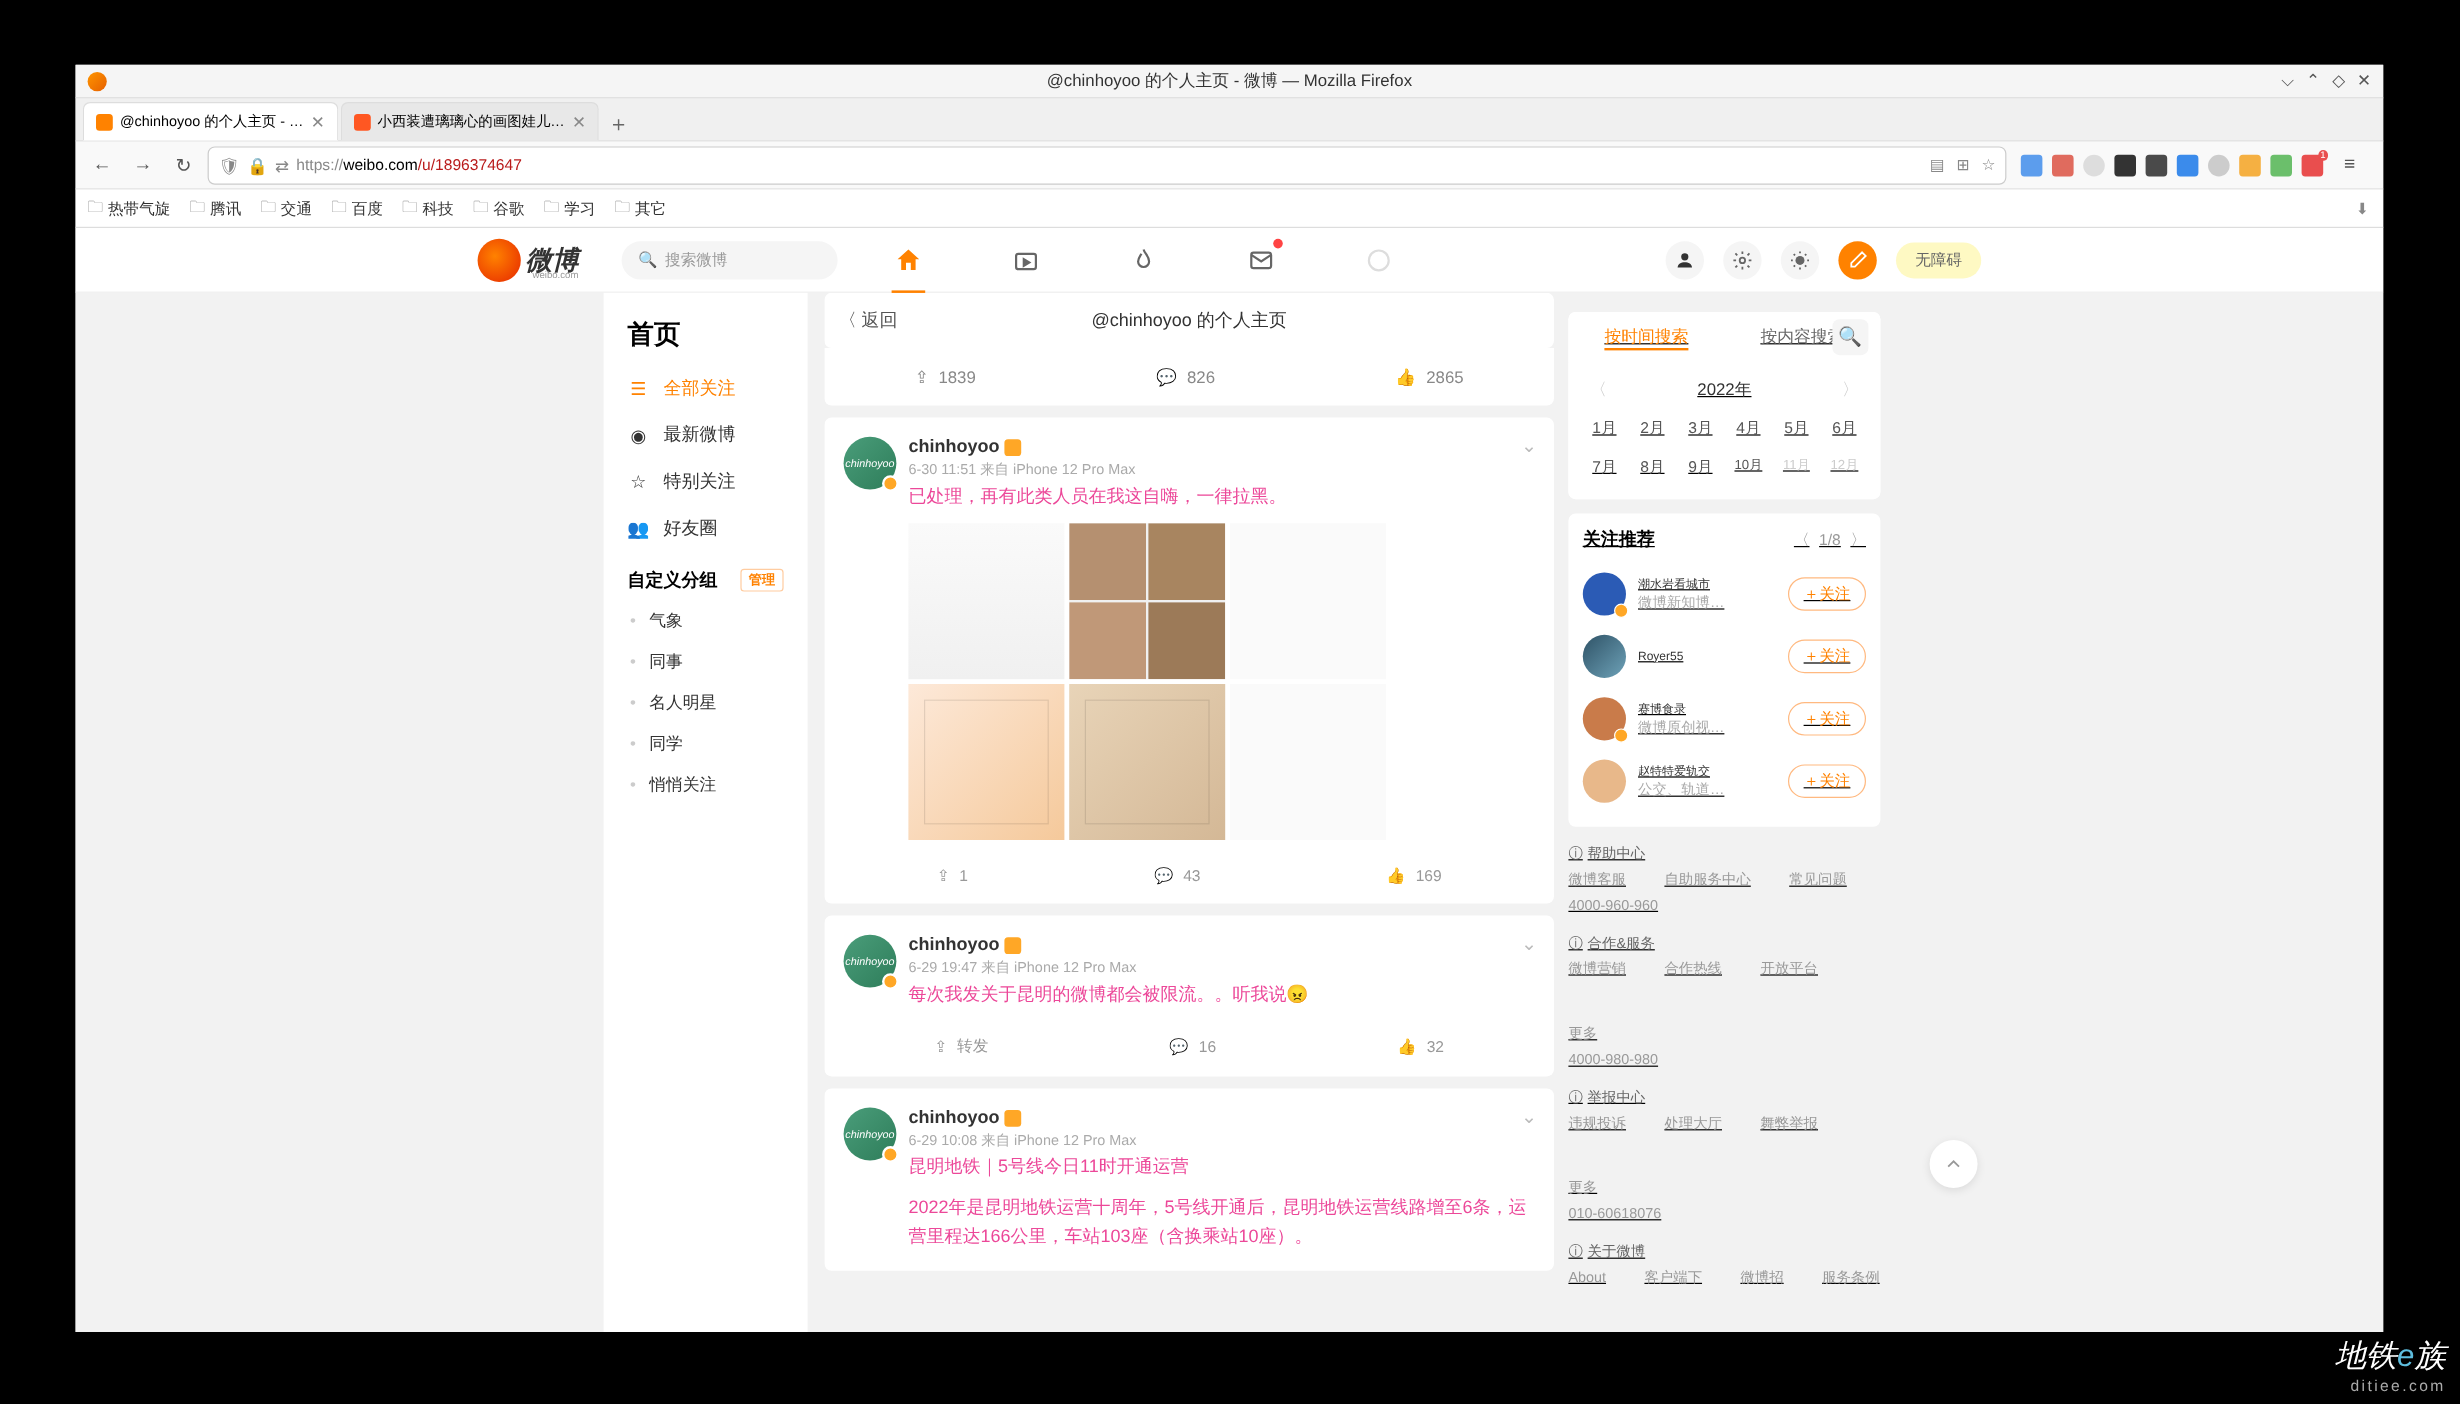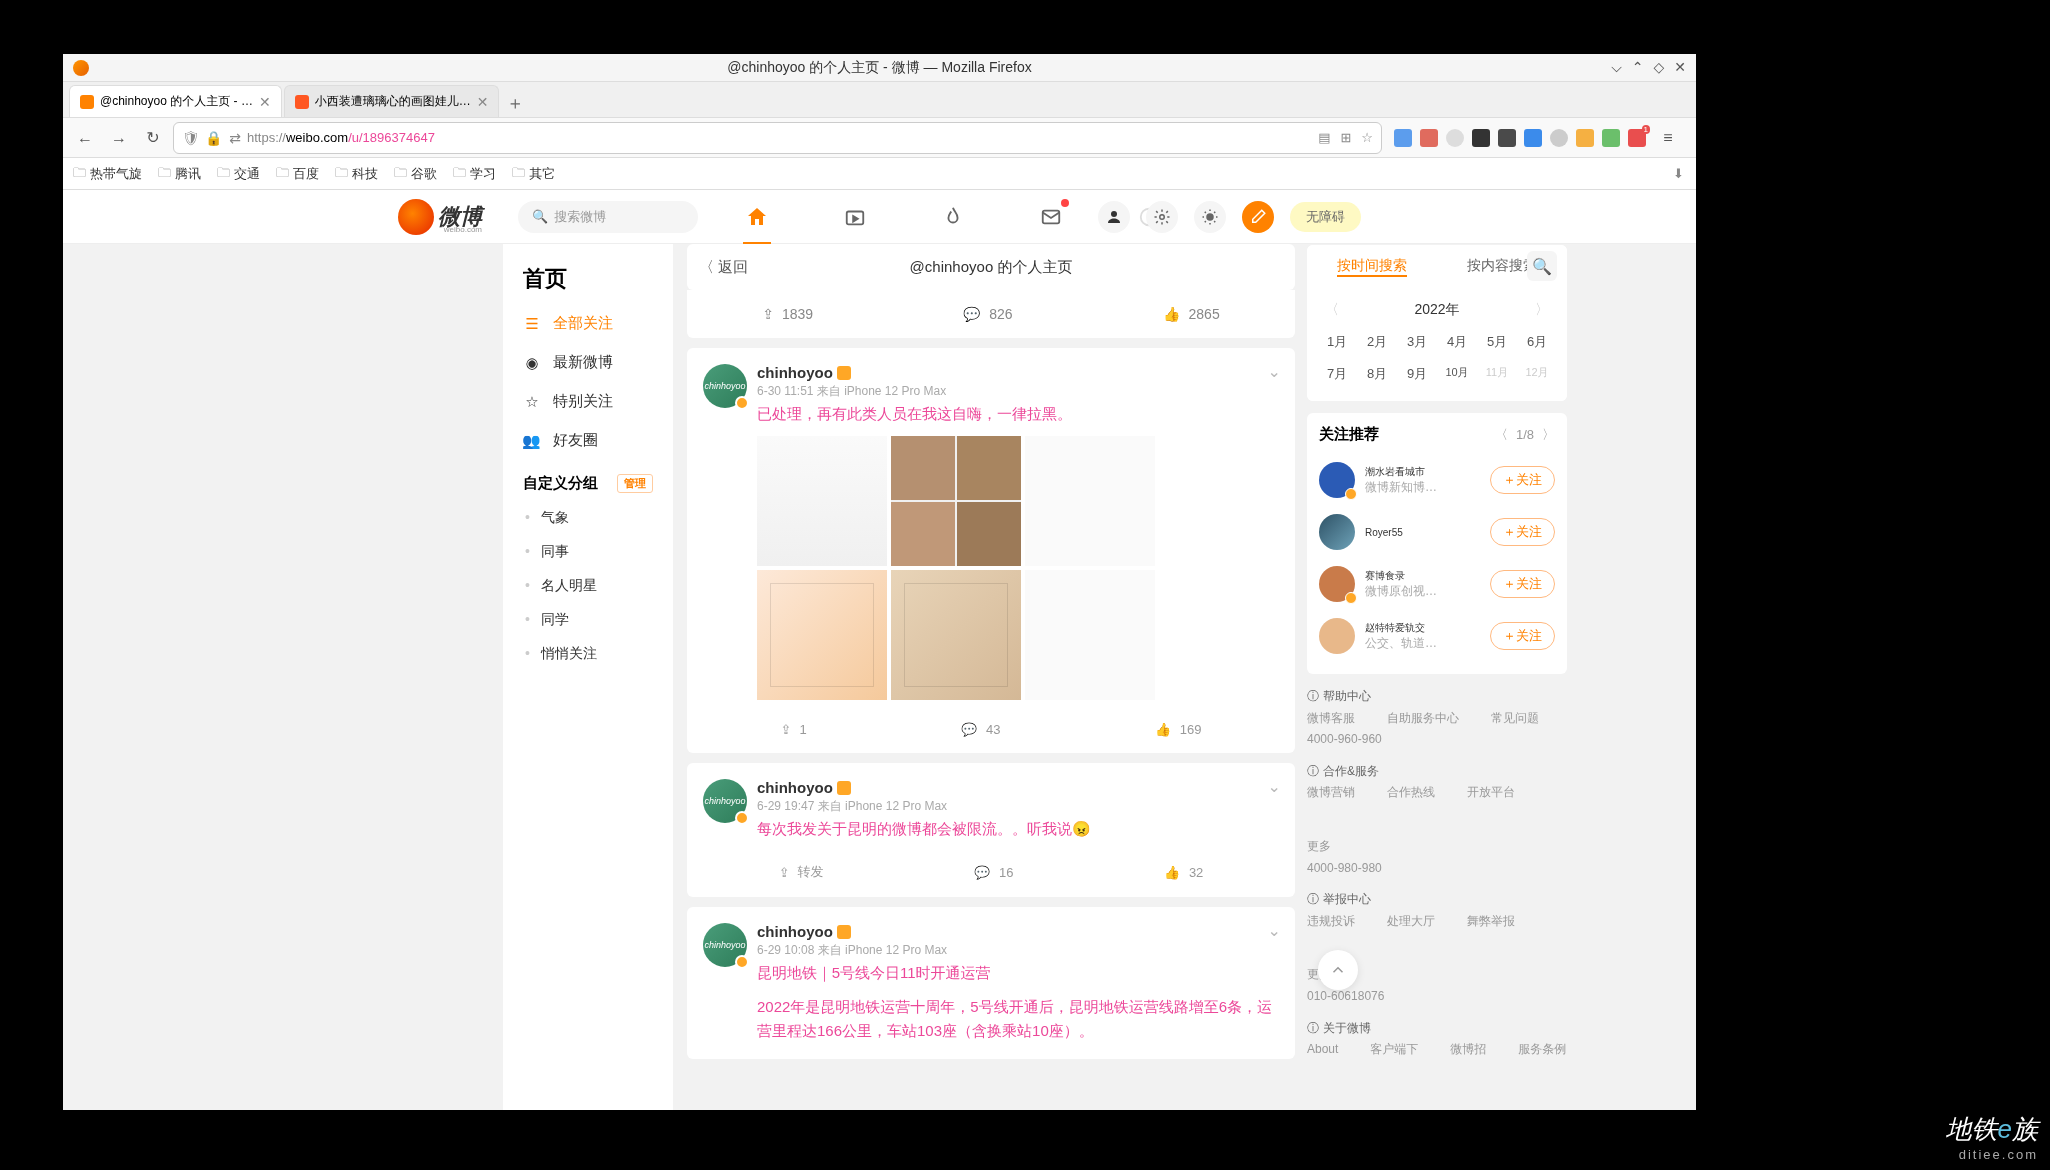--- a/index.html
+++ b/index.html
@@ -1,17 +1,17 @@
 <!DOCTYPE html>
 <html><head>
 <meta charset="utf-8">
 <style>
 * { margin: 0; padding: 0; box-sizing: border-box; font-family: -apple-system, BlinkMacSystemFont, "Segoe UI", "PingFang SC", "Microsoft YaHei", sans-serif; }
 body { background: #000; width: 2050px; height: 1170px; overflow: hidden; }
-.viewport { position: absolute; left: 63px; top: 54px; width: 1633px; height: 1056px; background: #fff; display: flex; flex-direction: column; }
+.viewport { position: absolute; left: 63px; top: 54px; width: 1923px; height: 1056px; background: #fff; display: flex; flex-direction: column; }
 .titlebar { height: 28px; background: #f5f5f5; border-bottom: 1px solid #ddd; display: flex; align-items: center; justify-content: center; position: relative; font-size: 14px; color: #333; }
 .titlebar-left { position: absolute; left: 10px; display: flex; align-items: center; }
 .titlebar-right { position: absolute; right: 10px; display: flex; gap: 10px; color: #555; }
 .ff-logo { width: 16px; height: 16px; background: linear-gradient(135deg,#ff9500,#e66000); border-radius: 50%; position: relative; }
 .tabs-row { height: 36px; background: #f0f0f0; display: flex; align-items: flex-end; border-bottom: 1px solid #ddd; padding-left: 6px; }
 .tab { height: 32px; background: #fff; border-radius: 6px 6px 0 0; padding: 12px 10px; display: flex; align-items: center; gap: 6px; font-size: 12px; max-width: 240px; border: 1px solid #ddd; border-bottom: none; position: relative; margin-right: 2px; }
 .tab.inactive { background: #e8e8e8; }
 .tab .favicon { width: 14px; height: 14px; border-radius: 3px; }
 .fav-weibo { background: #ff8200; }
 .fav-orange { background: #ff5722; }
@@ -68,21 +68,21 @@
 .avatar-badge { position: absolute; bottom: -2px; right: -2px; width: 14px; height: 14px; background: #ffa726; border-radius: 50%; border: 2px solid #fff; }
 .post-user { font-size: 15px; font-weight: 600; color: #333; display: flex; align-items: center; gap: 4px; }
 .verify-badge { width: 14px; height: 14px; background: #ffa726; border-radius: 3px; display: inline-block; }
 .post-meta { font-size: 12px; color: #aaa; margin-top: 2px; }
 .post-body { margin-left: 54px; margin-top: -6px; font-size: 15px; color: #ec4899; line-height: 1.6; }
 .post-images { display: flex; gap: 4px; margin-top: 10px; margin-left: 54px; }
 .pimg { width: 130px; height: 130px; background: #f0f0f0; position: relative; overflow: hidden; }
 .map-img { background: linear-gradient(135deg, #fde9d9, #f5c99b); position: relative; }
 .map-img::after { content: ''; position: absolute; inset: 10%; border: 1px solid rgba(0,0,0,0.1); }
 .post-actions { display: flex; justify-content: space-around; margin-top: 14px; padding-top: 8px; color: #999; font-size: 13px; }
-.right-rail { position: absolute; left: 1244px; top: 1px; width: 260px; }
+.right-rail { position: absolute; left: 1244px; top: 16px; width: 260px; text-decoration: underline; }
 .search-tabs { background: #fff; border-radius: 6px 6px 0 0; display: flex; height: 42px; align-items: center; position: relative; }
 .st-item { flex: 1; text-align: center; font-size: 14px; color: #666; cursor: pointer; }
 .st-item.active { color: #ff8200; }
 .st-item.active span { border-bottom: 2px solid #ff8200; padding-bottom: 2px; }
 .search-mini { position: absolute; right: 10px; width: 30px; height: 30px; background: #f5f5f5; border-radius: 6px; display: flex; align-items: center; justify-content: center; color: #999; }
 .calendar { background: #fff; padding: 10px 12px 14px; border-radius: 0 0 6px 6px; margin-bottom: 12px; }
 .cal-head { display: flex; align-items: center; justify-content: center; position: relative; font-size: 14px; color: #333; padding: 4px 0 10px; }
 .cal-nav { position: absolute; color: #ccc; cursor: pointer; font-size: 14px; }
 .cal-grid { display: grid; grid-template-columns: repeat(6, 1fr); gap: 6px 4px; font-size: 13px; text-align: center; }
 .cal-cell { color: #555; padding: 4px 0; }
@@ -142,21 +142,21 @@
   </div>
 
   <div class="nav-row">
     <div class="nav-btn">←</div>
     <div class="nav-btn">→</div>
     <div class="nav-btn">↻</div>
     <div class="addr-bar">
       <span class="addr-icon">🛡</span>
       <span class="addr-icon">🔒</span>
       <span class="addr-icon">⇄</span>
-      <span class="url-text"><span style="color:#888">https://</span><span class="domain">weibo.com</span><span style="color:#ec4899">/u/1896374647</span></span>
+      <span class="url-text"><span style="color:#888">https://</span><span class="domain">weibo.com</span><span style="color:#b91c1c">/u/1896374647</span></span>
       <div class="addr-right-icons">
         <span>▤</span>
         <span>⊞</span>
         <span>☆</span>
       </div>
     </div>
     <div class="ext-icons">
       <div class="ei" style="background:#5c9ded"></div>
       <div class="ei" style="background:#e06b5e"></div>
       <div class="ei" style="background:#ddd;border-radius:50%"></div>

